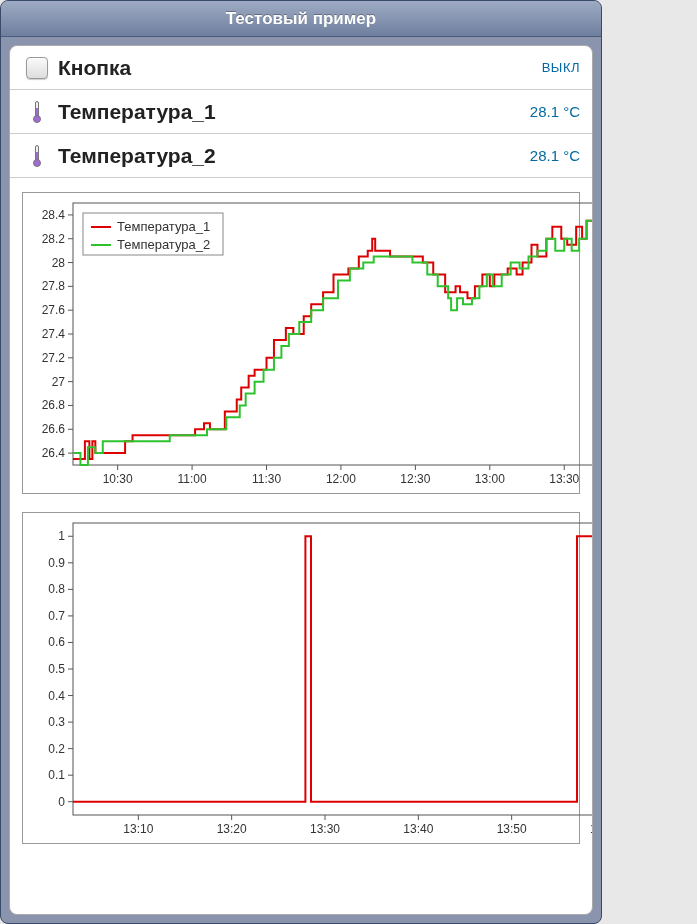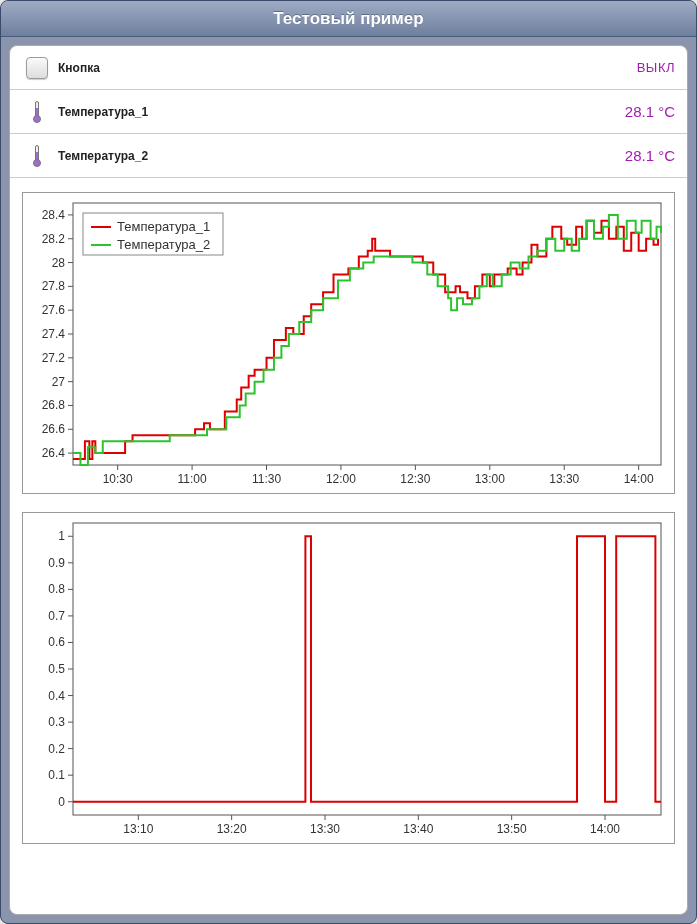--- a/index.html
+++ b/index.html
@@ -2,21 +2,21 @@
 <html><head>
 <meta charset="utf-8">
 <style>
   * { box-sizing: border-box; }
   html, body {
     margin: 0; padding: 0;
     font-family: Arial, Helvetica, sans-serif;
     background: #e8e8e8;
   }
   .window {
-    width: 697px;
+    width: 602px;
     height: 924px;
     background: linear-gradient(to bottom, #a9b3c5 0%, #7a88a3 100%);
     border: 1px solid #3a4a6a;
     border-radius: 8px;
     overflow: hidden;
     background: #8a94ac;
   }
   .titlebar {
     height: 36px;
     background: linear-gradient(to bottom, #9fabc4 0%, #6e7f9e 100%);
@@ -46,27 +46,27 @@
   }
   .row .icon-col {
     width: 30px;
     display: flex;
     align-items: center;
     justify-content: center;
     margin-right: 6px;
   }
   .row .label {
     font-weight: bold;
-    font-size: 12px;
+    font-size: 21px;
     color: #222;
     flex: 1;
   }
   .row .value {
     font-size: 15px;
-    color: #a21caf;
+    color: #0369a1;
     padding-left: 34px;
   }
   .row .value.small {
     font-size: 13px;
     letter-spacing: 0.5px;
   }
   .chart-block {
     margin: 14px 12px 0 12px;
   }
   .chart-box {

